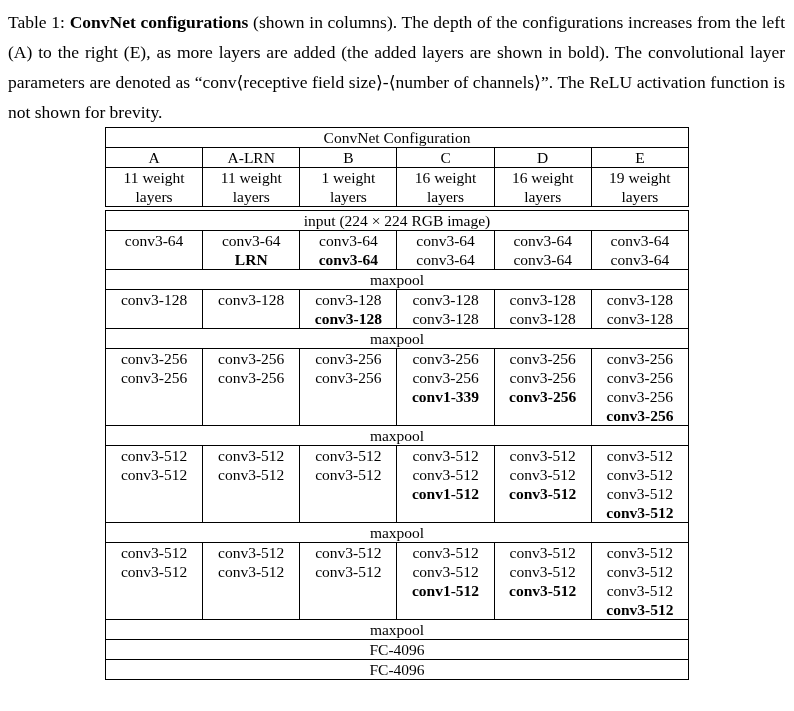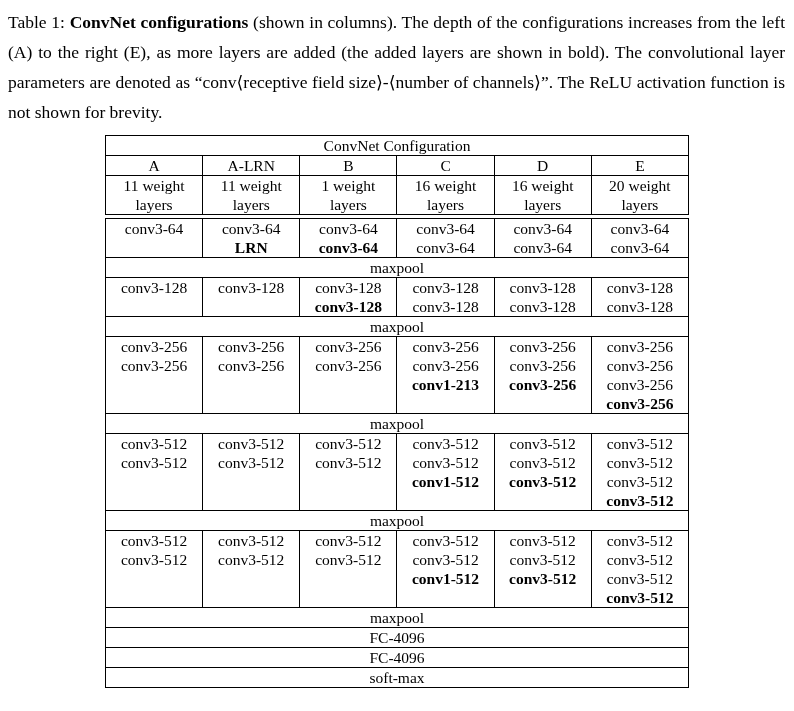--- a/index.html
+++ b/index.html
@@ -16,21 +16,21 @@
   }
   .caption {
     margin: 7px 9px 0 8px;
     font-size: 17.5px;
     line-height: 30px;
     text-align: justify;
   }
   .caption b { font-weight: bold; }
   .tablewrap {
     width: 584px;
-    margin: 8px auto 0 auto;
+    margin: 0 auto 0 auto;
   }
   table.cfg {
     border-collapse: collapse;
     width: 100%;
     table-layout: fixed;
     font-size: 15.5px;
   }
   table.cfg.header-table { margin-bottom: 3px; }
   table.cfg td {
     border: 1px solid #000000;
@@ -63,27 +63,30 @@
           <td class="col-head">C</td>
           <td class="col-head">D</td>
           <td class="col-head">E</td>
         </tr>
       <tr id="weight-row">
           <td class="weight-cell">11 weight layers</td>
           <td class="weight-cell">11 weight layers</td>
           <td class="weight-cell">1 weight layers</td>
           <td class="weight-cell">16 weight layers</td>
           <td class="weight-cell">16 weight layers</td>
-          <td class="weight-cell">20 weight layers</td>
+          <td class="weight-cell">19 weight layers</td>
         </tr>
     </tbody>
   </table>
   <table class="cfg body-table">
     <tbody id="body-rows">
         <tr>
+          <td colspan="6" class="span-cell">input (224 × 224 RGB image)</td>
+        </tr>
+        <tr>
           <td>
             <div class="layer-line">conv3-64</div>
           </td>
           <td>
             <div class="layer-line">conv3-64</div>
             <div class="layer-line bold">LRN</div>
           </td>
           <td>
             <div class="layer-line">conv3-64</div>
             <div class="layer-line bold">conv3-64</div>
@@ -140,21 +143,21 @@
             <div class="layer-line">conv3-256</div>
             <div class="layer-line">conv3-256</div>
           </td>
           <td>
             <div class="layer-line">conv3-256</div>
             <div class="layer-line">conv3-256</div>
           </td>
           <td>
             <div class="layer-line">conv3-256</div>
             <div class="layer-line">conv3-256</div>
-            <div class="layer-line bold">conv1-213</div>
+            <div class="layer-line bold">conv1-339</div>
           </td>
           <td>
             <div class="layer-line">conv3-256</div>
             <div class="layer-line">conv3-256</div>
             <div class="layer-line bold">conv3-256</div>
           </td>
           <td>
             <div class="layer-line">conv3-256</div>
             <div class="layer-line">conv3-256</div>
             <div class="layer-line">conv3-256</div>
@@ -228,19 +231,16 @@
           </td>
         </tr>
         <tr>
           <td colspan="6" class="span-cell">maxpool</td>
         </tr>
         <tr>
           <td colspan="6" class="span-cell">FC-4096</td>
         </tr>
         <tr>
           <td colspan="6" class="span-cell">FC-4096</td>
-        </tr>
-        <tr>
-          <td colspan="6" class="span-cell">soft-max</td>
         </tr>
       </tbody>
   </table>
 </div>
 
 </body></html>

